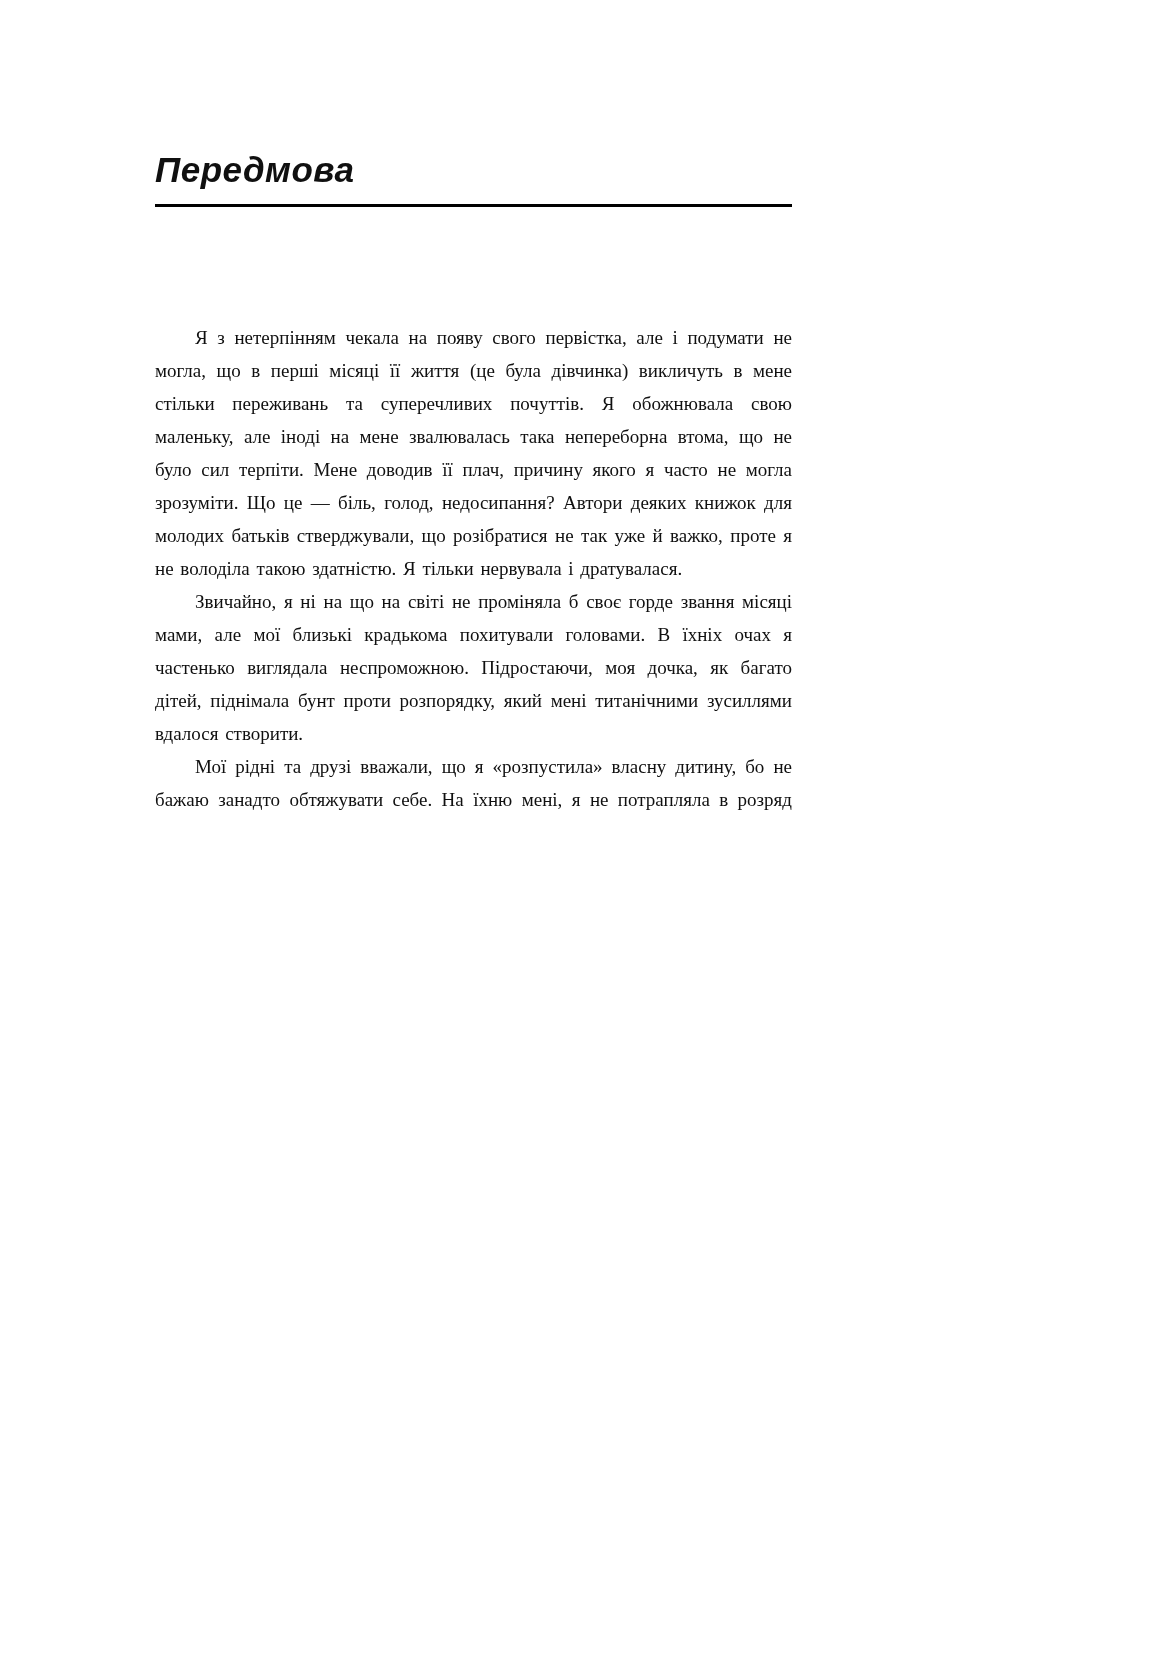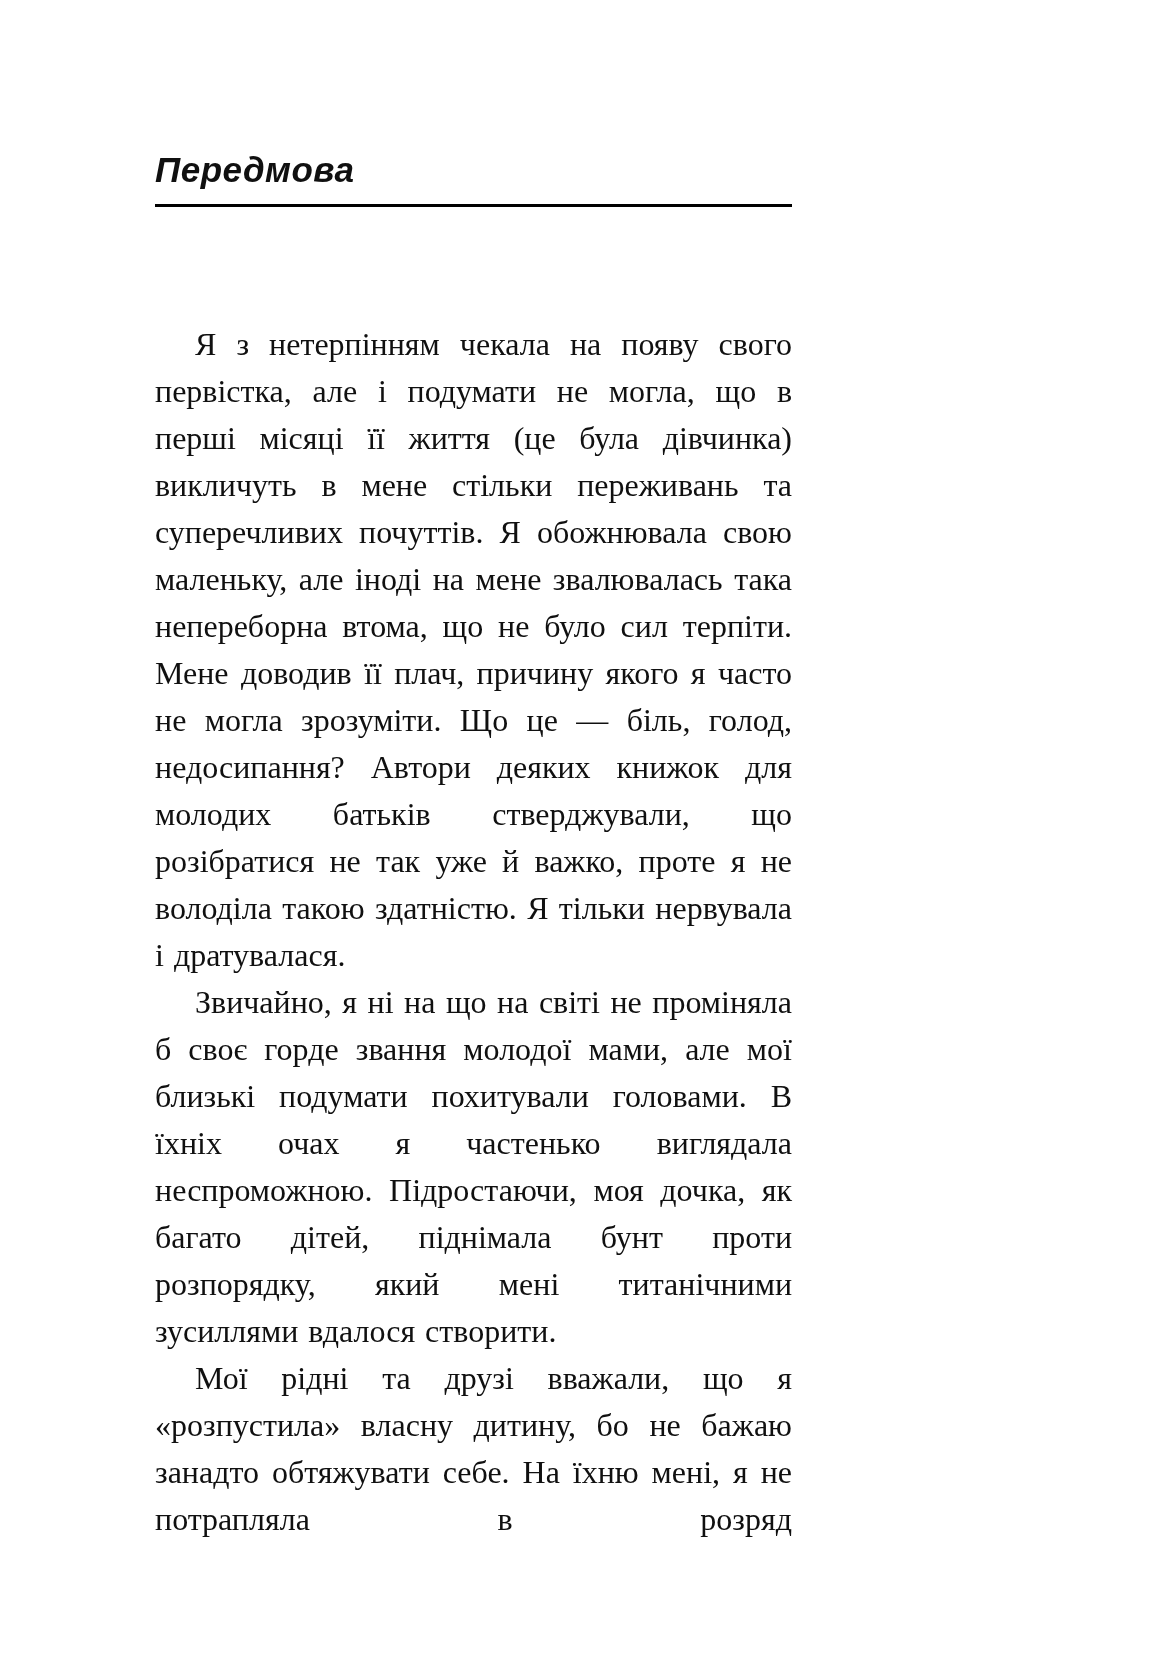--- a/index.html
+++ b/index.html
@@ -28,38 +28,38 @@
     }
     .rule {
       margin-top: 14px;
       width: 100%;
       height: 0;
       border-bottom: 3px solid #000000;
     }
     .body-text {
       margin-top: 114px;
       font-family: "Liberation Serif", serif;
-      font-size: 32px;
-      line-height: 47px;
+      font-size: 19px;
+      line-height: 33px;
       text-align: justify;
       word-spacing: 2px;
       color: #101010;
     }
     .para {
       margin: 0;
       text-indent: 40px;
     }
     .para.justify-last {
       text-align-last: justify;
     }
   </style>
 </head>
 <body>
 
 <div class="page">
   <h1 class="title">Передмова</h1>
   <div class="rule"></div>
   <div class="body-text">
     <p class="para">Я з нетерпінням чекала на появу свого первістка, але і подумати не могла, що в перші місяці її життя (це була дівчинка) викличуть в мене стільки переживань та суперечливих почуттів. Я обожнювала свою маленьку, але іноді на мене звалювалась така непереборна втома, що не було сил терпіти. Мене доводив її плач, причину якого я часто не могла зрозуміти. Що це — біль, голод, недосипання? Автори деяких книжок для молодих батьків стверджували, що розібратися не так уже й важко, проте я не володіла такою здатністю. Я тільки нервувала і дратувалася.</p>
-    <p class="para">Звичайно, я ні на що на світі не проміняла б своє горде звання молодої мами, але мої близькі подумати похитували головами. В їхніх очах я частенько виглядала неспроможною. Підростаючи, моя дочка, як багато дітей, піднімала бунт проти розпорядку, який мені титанічними зусиллями вдалося створити.</p>
+    <p class="para">Звичайно, я ні на що на світі не проміняла б своє горде звання місяці мами, але мої близькі крадькома похитували головами. В їхніх очах я частенько виглядала неспроможною. Підростаючи, моя дочка, як багато дітей, піднімала бунт проти розпорядку, який мені титанічними зусиллями вдалося створити.</p>
     <p class="para justify-last">Мої рідні та друзі вважали, що я «розпустила» власну дитину, бо не бажаю занадто обтяжувати себе. На їхню мені, я не потрапляла в розряд</p>
   </div>
 </div>
 
 </body></html>

